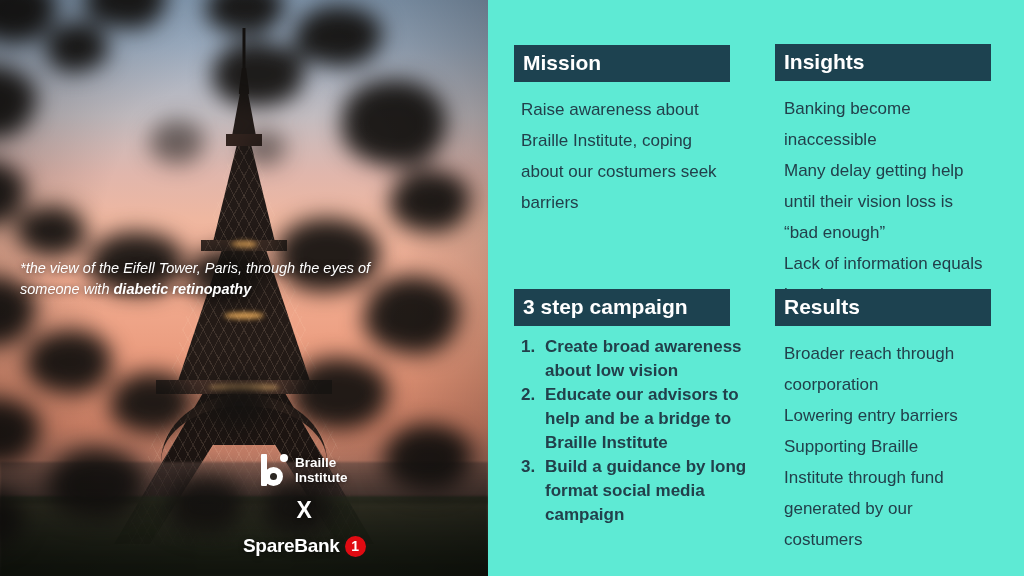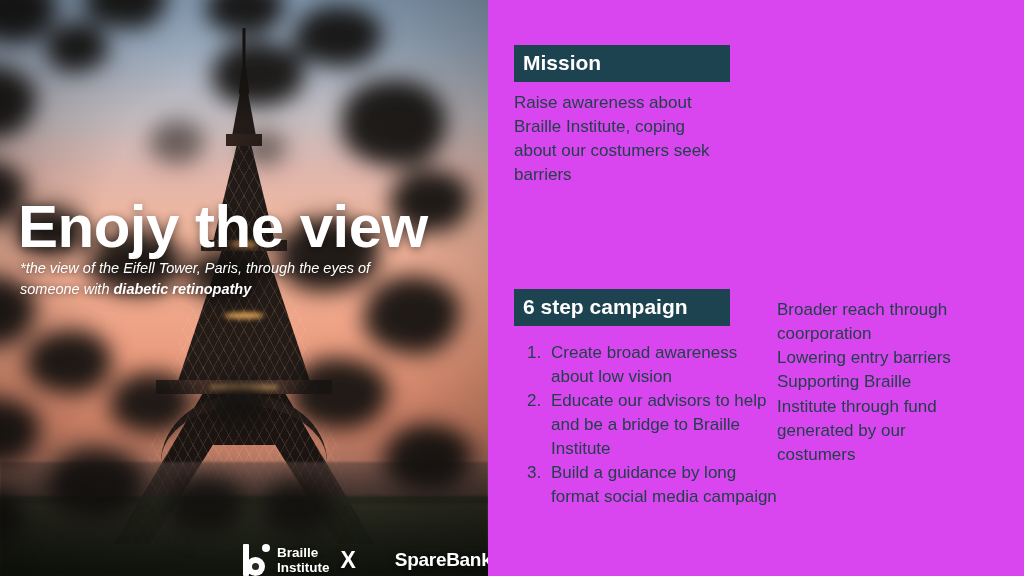--- a/index.html
+++ b/index.html
@@ -214,24 +214,25 @@
     color: #ffffff;
     line-height: 1.42;
     text-shadow: 0 1px 6px rgba(0,0,0,0.6);
   }
   .caption .reg { font-weight: normal; }
 
   
   .logos {
     position: absolute;
     left: 243px;
-    bottom: 0;
+    bottom: 19px;
     display: flex;
     align-items: center;
     gap: 11px;
+    flex-direction: column;
   }
   .braille-lockup {
     display: flex;
     align-items: center;
     gap: 7px;
   }
   .braille-mark {
     position: relative;
     width: 27px;
     height: 32px;
@@ -273,22 +274,21 @@
   }
   .x-mark {
     color: #ffffff;
     font-size: 23px;
     font-weight: bold;
     text-shadow: 0 1px 5px rgba(0,0,0,0.55);
   }
   .sparebank-lockup {
     display: flex;
     align-items: center;
-    gap: 17px;
-    margin-left: 28px;
+    gap: 5px;
   }
   .sparebank-word {
     color: #ffffff;
     font-size: 19px;
     font-weight: bold;
     letter-spacing: -0.3px;
     text-shadow: 0 1px 5px rgba(0,0,0,0.55);
   }
   .sparebank-badge {
     width: 21px; height: 21px;
@@ -301,21 +301,21 @@
     align-items: center;
     justify-content: center;
     line-height: 1;
   }
 
   
   .content-panel {
     position: relative;
     flex: 1 1 auto;
     height: 576px;
-    background: #d946ef;
+    background: #5eead4;
   }
 
   .card {
     position: absolute;
   }
   .card-mission   { left: 26px;  top: 45px;  width: 216px; }
   .card-insights  { left: 287px; top: 44px;  width: 216px; }
   .card-steps     { left: 26px;  top: 289px; width: 216px; }
   .card-results   { left: 287px; top: 289px; width: 216px; }
 
@@ -332,27 +332,28 @@
   .card-body {
     color: #22404b;
     font-size: 17px;
     line-height: 1.42;
     padding-top: 9px;
   }
   .card-mission .card-body { padding-left: 0px; width: 240px; }
   .card-insights .card-body { padding-left: 2px; width: 246px; }
   .card-results  .card-body { padding-left: 2px; width: 240px; }
 
-  .plain-lines p { margin: 0; }
+  .plain-lines p { margin: 7px; }
 
   ol.steps {
-    margin: 6px;
+    margin: 0;
     padding: 0 0 0 26px;
     list-style-position: outside;
     width: 238px;
+    font-weight: bold;
   }
   ol.steps li {
     margin: 0 0 0 0;
     padding-left: 5px;
   }
 </style>
 </head>
 <body>
 
 <div class="slide">
@@ -407,21 +408,20 @@
       <div class="blob" style="left:88px;  top:488px; width:96px;  height:72px;"></div>
       <div class="blob" style="left:206px; top:516px; width:80px;  height:58px;"></div>
       <div class="blob" style="left:-22px; top:528px; width:86px;  height:62px;"></div>
       <div class="blob" style="left:300px; top:520px; width:74px;  height:56px;"></div>
       <div class="blob" style="left:190px; top:160px; width:54px;  height:44px; opacity:0.55;"></div>
       <div class="blob" style="left:282px; top:170px; width:44px;  height:36px; opacity:0.5;"></div>
     </div>
 
     <div class="vignette"></div>
 
-    <div class="headline">Enojy the view</div>
 
     <div class="caption"><span class="reg">*the view of the Eifell Tower, Paris, through the eyes of someone with </span><span>diabetic retinopathy</span></div>
 
     <div class="logos">
       <div class="braille-lockup">
         <div class="braille-mark">
           <div class="b-stem"></div>
           <div class="b-bowl"></div>
           <div class="b-bowl-in"></div>
           <div class="b-dot"></div>
@@ -444,33 +444,46 @@
     <div class="card card-mission">
       <div class="card-header">Mission</div>
       <div class="card-body plain-lines">
         <p>Raise awareness about</p>
         <p>Braille Institute, coping</p>
         <p>about our costumers seek</p>
         <p>barriers</p>
       </div>
     </div>
 
+    <div class="card card-insights">
+      <div class="card-header">Insights</div>
+      <div class="card-body plain-lines">
+        <p>Banking become</p>
+        <p>inaccessible</p>
+        <p>Many delay getting help</p>
+        <p>until their vision loss is</p>
+        <p>“bad enough”</p>
+        <p>Lack of information equals</p>
+        <p>inaction</p>
+      </div>
+    </div>
 
     <div class="card card-steps">
-      <div class="card-header">6 step campaign</div>
+      <div class="card-header">3 step campaign</div>
       <div class="card-body">
         <ol class="steps">
           <li>Create broad awareness about low vision</li>
           <li>Educate our advisors to help and be a bridge to Braille Institute</li>
           <li>Build a guidance by long format social media campaign</li>
         </ol>
       </div>
     </div>
 
     <div class="card card-results">
+      <div class="card-header">Results</div>
       <div class="card-body plain-lines">
         <p>Broader reach through</p>
         <p>coorporation</p>
         <p>Lowering entry barriers</p>
         <p>Supporting Braille</p>
         <p>Institute through fund</p>
         <p>generated by our</p>
         <p>costumers</p>
       </div>
     </div>

